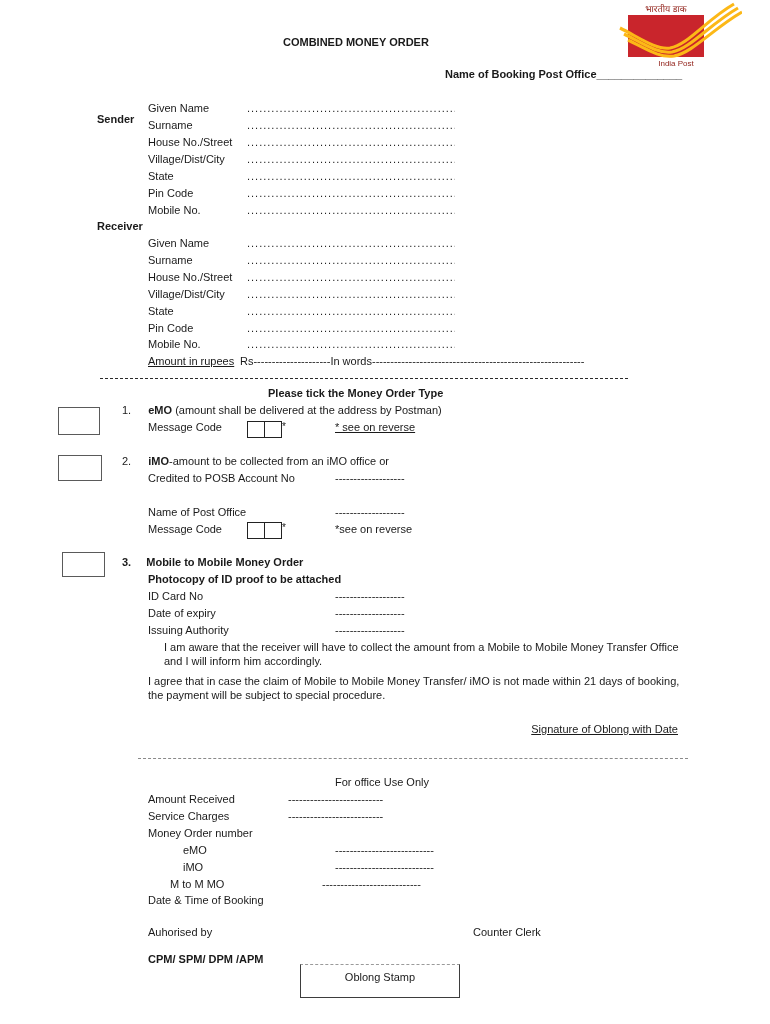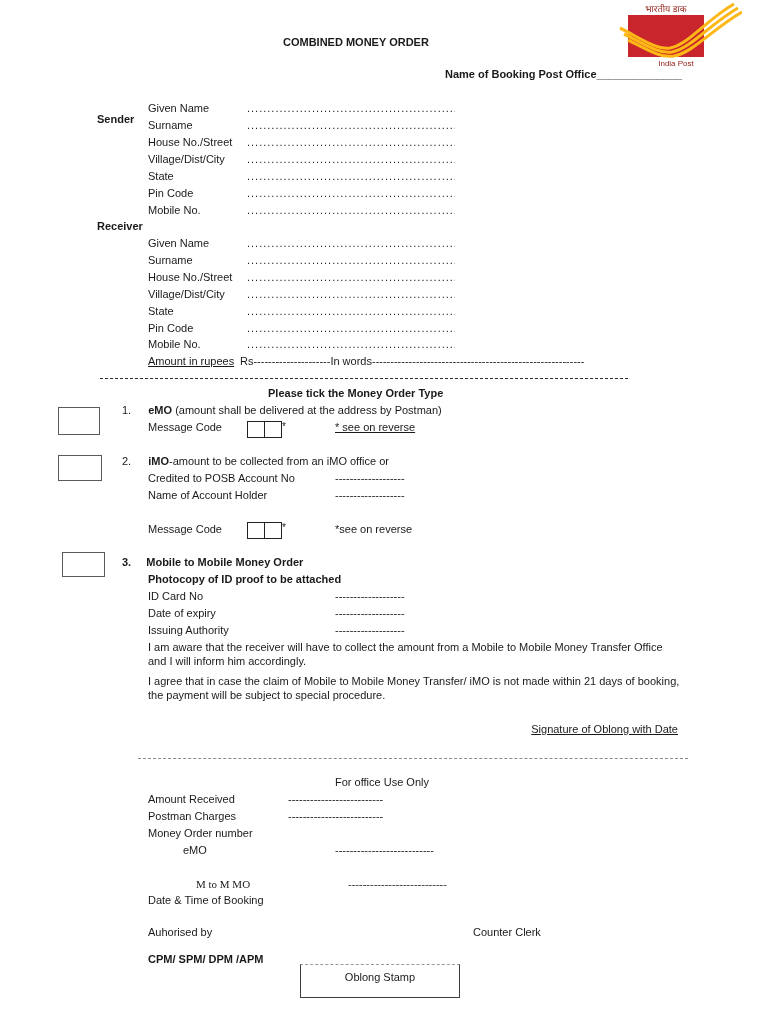--- a/index.html
+++ b/index.html
@@ -85,51 +85,52 @@
     <span class="mccell"></span><span class="mccell"></span><span class="star">*</span>
   </div>
   <div class="row" style="left:335px; top:421px;text-decoration:underline;">* see on reverse</div>
 
   <div class="tickbox" style="left:58px; top:455px; width:42px; height:24px;"></div>
   <div class="row" style="left:122px; top:455px;">
     <span>2.</span>
     <span style="display:inline-block; width:14px;"></span><span class="b">iMO</span><span>-amount to be collected from an iMO office or</span>
   </div>
   <div class="row" style="left:148px; top:472px;"><span class="flabel2">Credited to POSB Account No</span><span class="dash">-------------------</span></div>
-  <div class="row" style="left:148px; top:489px;"><span class="flabel2">Name of Account Holder</span><span class="dash">-------------------</span></div>
+  <div class="row" style="left:148px; top:506px;"><span class="flabel2">Name of Post Office</span><span class="dash">-------------------</span></div>
   <div class="row" style="left:148px; top:523px;">Message Code</div>
   <div class="mcwrap" style="left:247px; top:522px;">
     <span class="mccell"></span><span class="mccell"></span><span class="star">*</span>
   </div>
   <div class="row" style="left:335px; top:523px;">*see on reverse</div>
 
   <div class="tickbox" style="left:62px; top:552px; width:41px; height:23px;"></div>
   <div class="row b" style="left:122px; top:556px;">
     <span>3.</span>
     <span style="display:inline-block; width:12px;"></span><span>Mobile to Mobile Money Order</span>
   </div>
   <div class="row b" style="left:148px; top:573px;">Photocopy of ID proof to be attached</div>
   <div class="row" style="left:148px; top:590px;"><span class="flabel2">ID Card No</span><span class="dash">-------------------</span></div>
   <div class="row" style="left:148px; top:607px;"><span class="flabel2">Date of expiry</span><span class="dash">-------------------</span></div>
   <div class="row" style="left:148px; top:624px;"><span class="flabel2">Issuing Authority</span><span class="dash">-------------------</span></div>
-  <div class="para" style="top:640px;">I am aware that the receiver will have to collect the amount from a Mobile to Mobile Money Transfer Office and I will inform him accordingly.</div>
+  <div class="para" style="top:640px;margin-left:16px;">I am aware that the receiver will have to collect the amount from a Mobile to Mobile Money Transfer Office and I will inform him accordingly.</div>
   <div class="para" style="top:674px;">I agree that in case the claim of Mobile to Mobile Money Transfer/ iMO is not made within 21 days of booking, the payment will be subject to special procedure.</div>
 
   <div class="row" style="right:92px; top:723px;">
     <span class="underln">Signature of Oblong with Date</span>
   </div>
 
   <div class="sep2"></div>
 
   <div class="row" style="left:335px; top:776px;">For office Use Only</div>
   <div class="row" style="left:148px; top:793px;"><span class="flabel3">Amount Received</span><span class="dash">--------------------------</span></div>
-  <div class="row" style="left:148px; top:810px;"><span class="flabel3">Postman Charges</span><span class="dash">--------------------------</span></div>
+  <div class="row" style="left:148px; top:810px;"><span class="flabel3">Service Charges</span><span class="dash">--------------------------</span></div>
   <div class="row" style="left:148px; top:827px;">Money Order number</div>
   <div class="row" style="left:183px; top:844px;"><span class="flabel4">eMO</span><span class="dash">---------------------------</span></div>
-  <div class="row" style="left:196px; top:878px;font-family:Liberation Serif, serif;"><span class="flabel4">M to M MO</span><span class="dash">---------------------------</span></div>
+  <div class="row" style="left:183px; top:861px;"><span class="flabel4">iMO</span><span class="dash">---------------------------</span></div>
+  <div class="row" style="left:170px; top:878px;"><span class="flabel4">M to M MO</span><span class="dash">---------------------------</span></div>
   <div class="row" style="left:148px; top:894px;">Date &amp; Time of Booking</div>
 
   <div class="row" style="left:148px; top:926px;">Auhorised by</div>
   <div class="row" style="left:473px; top:926px;">Counter Clerk</div>
   <div class="row b" style="left:148px; top:944px;margin-top:9px;">CPM/ SPM/ DPM /APM</div>
 
   <div class="stampbox">
     <span>Oblong Stamp</span>
   </div>
 

